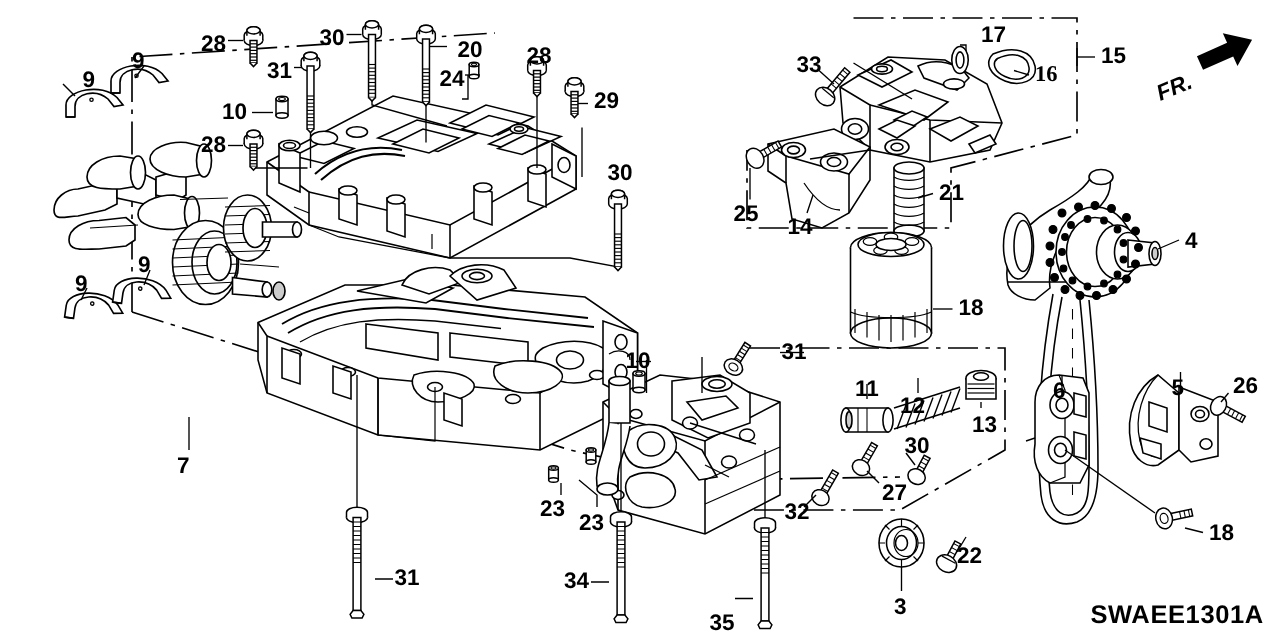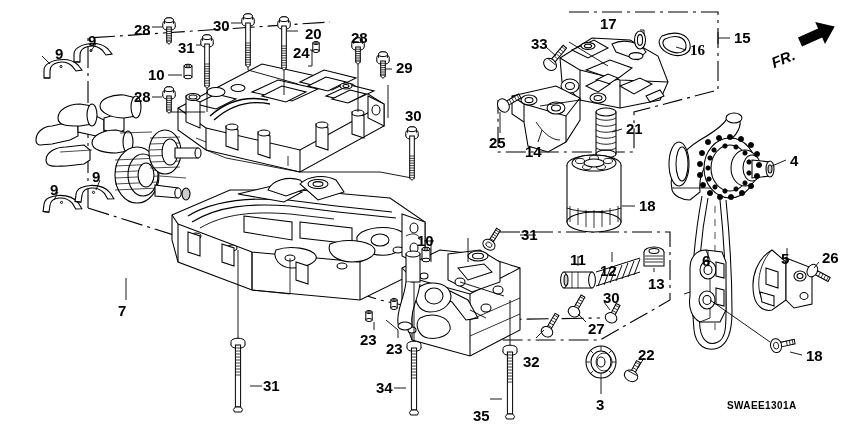--- a/index.html
+++ b/index.html
@@ -18,21 +18,21 @@
     font-size:15px;
     font-weight:700;
     color:#000;
     line-height:1;
     white-space:nowrap;
     letter-spacing:0px;
   }
   .code{
     position:absolute;
     font-family:"Liberation Sans", sans-serif;
-    font-size:10px;
+    font-size:17px;
     font-weight:700;
     color:#000;
     letter-spacing:.4px;
     white-space:nowrap;
   }
   .frmark{
     position:absolute;
     font-family:"Liberation Sans", sans-serif;
     font-size:15px;
     font-weight:900;
@@ -749,26 +749,26 @@
 <div class="lbl" style="left:360px;top:332px;">23</div>
 <div class="lbl" style="left:386px;top:341px;">23</div>
 <div class="lbl" style="left:376px;top:380px;">34</div>
 <div class="lbl" style="left:417px;top:233px;">10</div>
 <div class="lbl" style="left:521px;top:227px;">31</div>
 <div class="lbl" style="left:570px;top:252px;">11</div>
 <div class="lbl" style="left:600px;top:245px;margin-top:18px;">12</div>
 <div class="lbl" style="left:648px;top:276px;">13</div>
 <div class="lbl" style="left:603px;top:290px;">30</div>
 <div class="lbl" style="left:588px;top:321px;">27</div>
-<div class="lbl" style="left:523px;top:354px;">32</div>
+<div class="lbl" style="left:523px;top:334px;">32</div>
 <div class="lbl" style="left:473px;top:408px;">35</div>
 <div class="lbl" style="left:596px;top:397px;">3</div>
-<div class="lbl" style="left:638px;top:347px;">22</div>
+<div class="lbl" style="left:638px;top:363px;">22</div>
 <div class="lbl" style="left:531px;top:36px;">33</div>
-<div class="lbl" style="left:600px;top:16px;">17</div>
+<div class="lbl" style="left:654px;top:16px;">17</div>
 <div class="lbl" style="left:690px;top:43px;font-family:Liberation Serif, serif;">16</div>
 <div class="lbl" style="left:734px;top:30px;">15</div>
 <div class="lbl" style="left:489px;top:135px;">25</div>
 <div class="lbl" style="left:525px;top:144px;text-align:right;">14</div>
 <div class="lbl" style="left:626px;top:121px;">21</div>
 <div class="lbl" style="left:639px;top:198px;">18</div>
 <div class="lbl" style="left:790px;top:153px;">4</div>
 <div class="lbl" style="left:781px;top:251px;">5</div>
 <div class="lbl" style="left:702px;top:253px;">6</div>
 <div class="lbl" style="left:822px;top:250px;">26</div>

